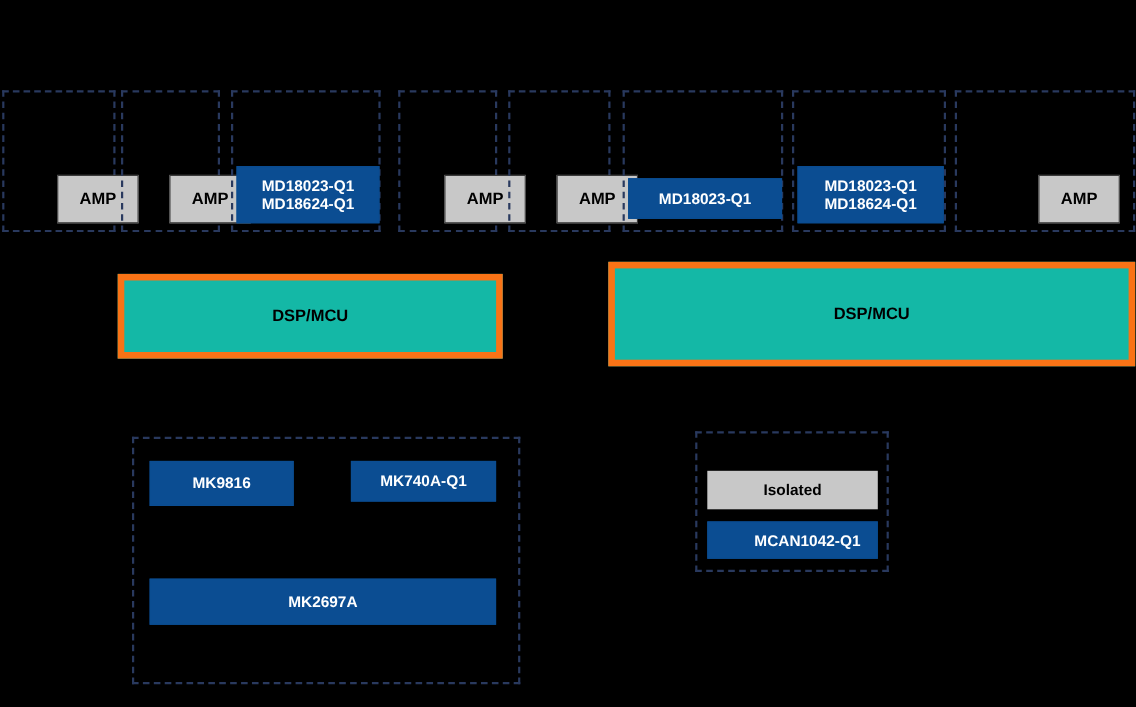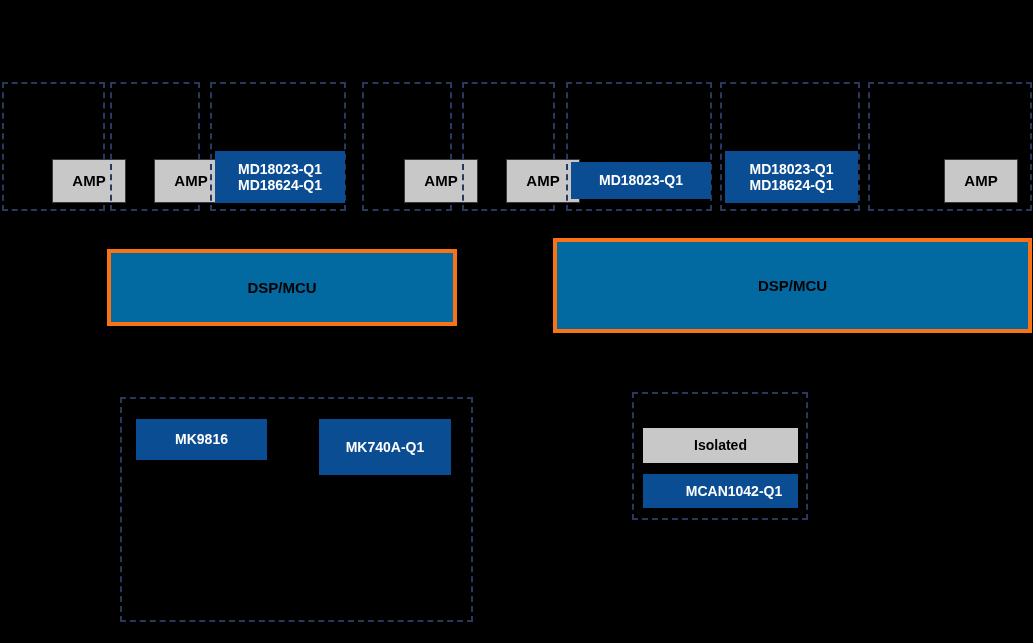--- a/index.html
+++ b/index.html
@@ -58,22 +58,22 @@
     color: #000000;
     border: none;
     font-weight: bold;
     font-size: 14px;
   }
 
   
   .proc-panel {
     position: absolute;
     box-sizing: border-box;
-    background: #0369a1;
-    border: 4px solid #f97316;
+    background: #14b8a6;
+    border: 6px solid #f97316;
     display: flex;
     align-items: center;
     justify-content: center;
     color: #000000;
     font-weight: bold;
     font-size: 15px;
   }
 </style>
 </head>
 <body>
@@ -113,21 +113,22 @@
   <div class="dashed-group" style="left:868px; top:82px; width:164px; height:129px;">
     <div class="block gray" style="left:42px; top:75px; width:74px; height:44px;">AMP</div>
   </div>
 
   <div class="proc-panel" style="left:107px; top:249px; width:350px; height:77px;">DSP/MCU</div>
 
   <div class="proc-panel" style="left:553px; top:238px; width:479px; height:95px;">DSP/MCU</div>
 
   <div class="dashed-group" style="left:120px; top:397px; width:353px; height:225px;">
     <div class="block blue" style="left:14px; top:20px; width:131px; height:41px;">MK9816</div>
-    <div class="block blue" style="left:197px; top:20px; width:132px; height:56px;">MK740A-Q1</div>
+    <div class="block blue" style="left:197px; top:20px; width:132px; height:37px;">MK740A-Q1</div>
+    <div class="block blue" style="left:14px; top:127px; width:315px; height:42px;">MK2697A</div>
   </div>
 
   <div class="dashed-group" style="left:632px; top:392px; width:176px; height:128px;">
     <div class="block gray-noborder" style="left:9px; top:34px; width:155px; height:35px;">Isolated</div>
     <div class="block blue" style="left:9px; top:80px; width:155px; height:34px;padding-left:27px;">MCAN1042-Q1</div>
   </div>
 
 </div>
 
 </body></html>

